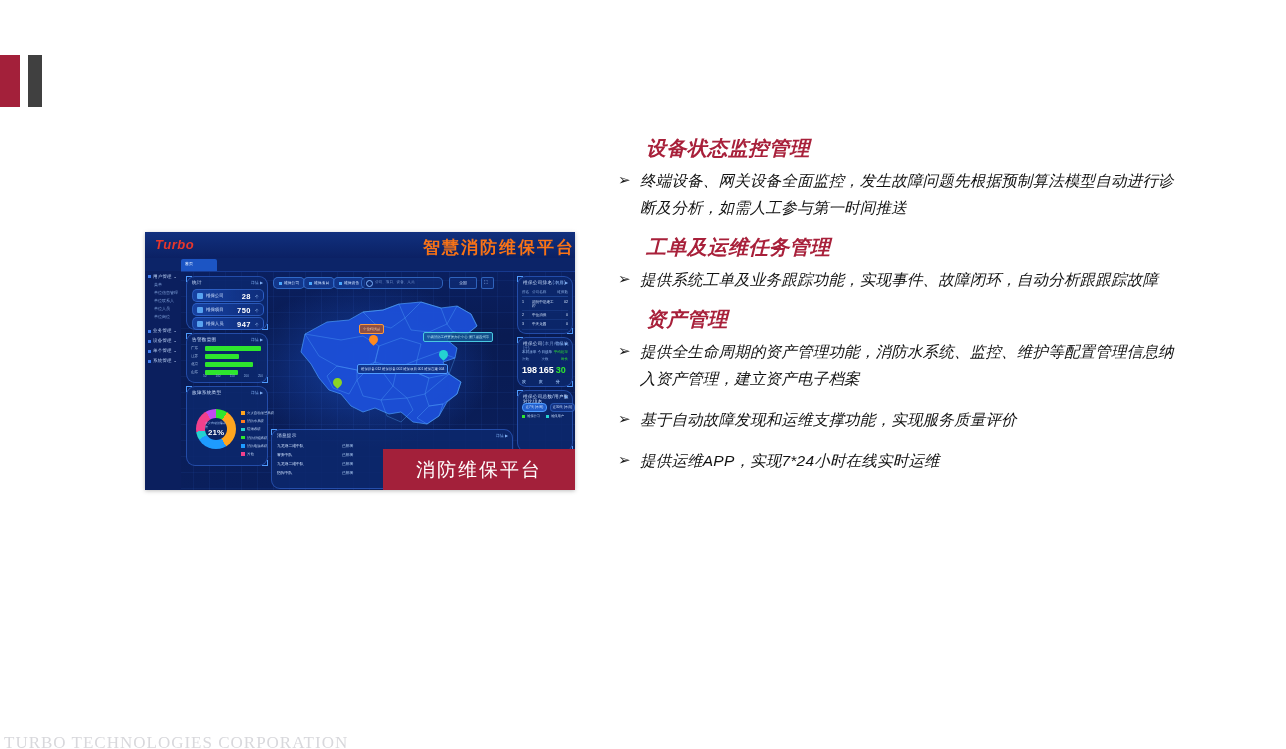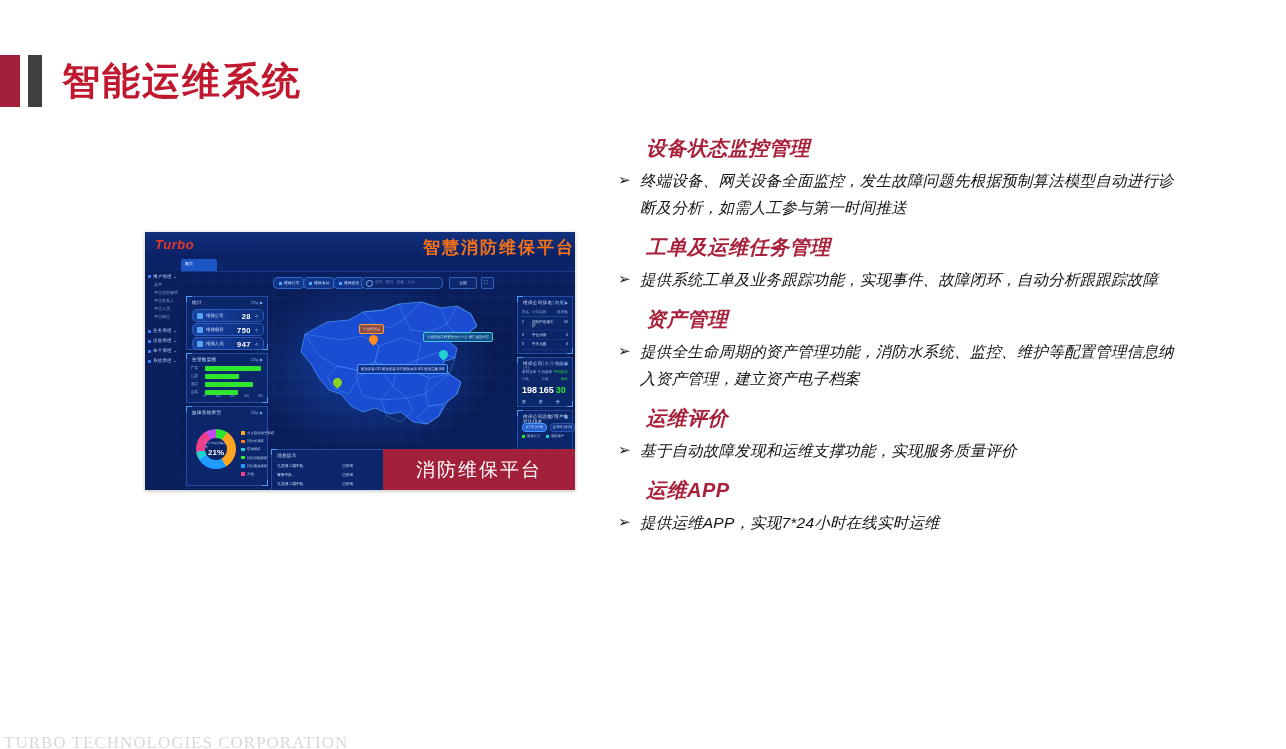--- a/index.html
+++ b/index.html
@@ -92,21 +92,21 @@
   .sd-item{
     font-size:4.5px;color:#bcd2f5;margin:0 0 0 3px;padding:2.5px 0;
     white-space:nowrap;letter-spacing:.2px;
   }
   .sd-sub{font-size:4px;color:#7e9fd8;margin-left:9px;padding:1.4px 0;}
   .sd-dot{display:inline-block;width:3px;height:3px;background:#3d7cf0;margin-right:2px;vertical-align:middle;}
 
   
   .card{
     position:absolute;background:rgba(12,40,110,.82);
-    border:1px solid rgba(56,110,220,.55);border-radius:0;margin-top:20px;
+    border:1px solid rgba(56,110,220,.55);border-radius:9px;
   }
   .card::before,.card::after{
     content:"";position:absolute;width:5px;height:5px;border:1px solid #4f9cff;
   }
   .card::before{left:-1px;top:-1px;border-right:0;border-bottom:0;}
   .card::after{right:-1px;bottom:-1px;border-left:0;border-top:0;}
   .card-h{
     position:absolute;left:5px;top:3px;font-size:4.6px;color:#cfe2ff;letter-spacing:.3px;
   }
   .card-more{
@@ -235,21 +235,20 @@
     background:#A3203A;display:flex;align-items:center;justify-content:center;
   }
   .caption span{font-size:19px;color:#fff;letter-spacing:2px;}
 </style>
 </head>
 <body>
 
 <div class="title-row">
   <div class="bar-red"></div>
   <div class="bar-gray"></div>
-  <div class="slide-title">智能运维系统</div>
 </div>
 
 <div class="features">
 
   <div class="feature">
     <h3>设备状态监控管理</h3>
     <div class="bullet-row">
       <div class="arrow">➢</div>
       <div class="btext">终端设备、网关设备全面监控，发生故障问题先根据预制算法模型自动进行诊断及分析，如需人工参与第一时间推送</div>
     </div>
@@ -265,29 +264,27 @@
 
   <div class="feature">
     <h3>资产管理</h3>
     <div class="bullet-row">
       <div class="arrow">➢</div>
       <div class="btext">提供全生命周期的资产管理功能，消防水系统、监控、维护等配置管理信息纳入资产管理，建立资产电子档案</div>
     </div>
   </div>
 
   <div class="feature">
-    <h3>运维评价</h3>
     <div class="bullet-row">
       <div class="arrow">➢</div>
       <div class="btext">基于自动故障发现和运维支撑功能，实现服务质量评价</div>
     </div>
   </div>
 
   <div class="feature">
-    <h3>运维APP</h3>
     <div class="bullet-row">
       <div class="arrow">➢</div>
       <div class="btext">提供运维APP，实现7*24小时在线实时运维</div>
     </div>
   </div>
 
 </div>
 
 <div class="dash">
   <div class="dash-bgglow"></div>

